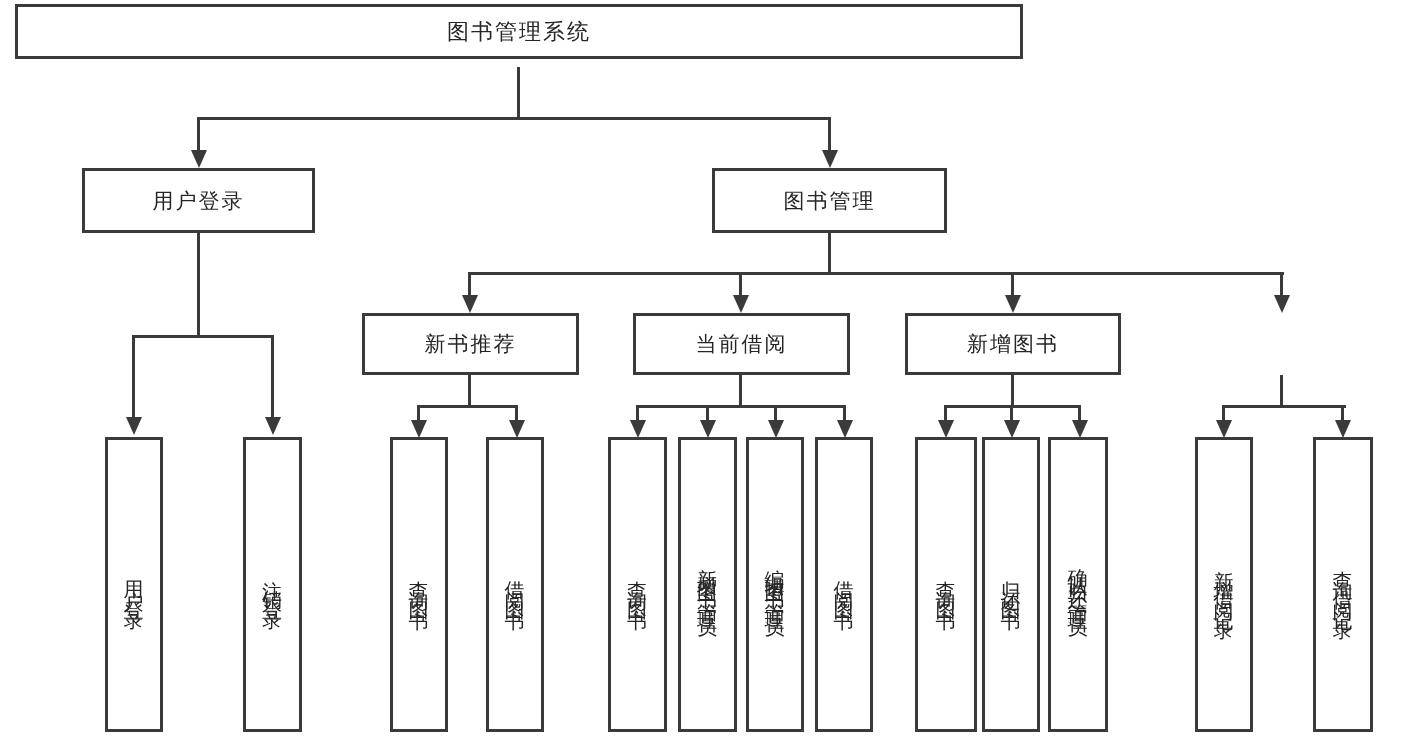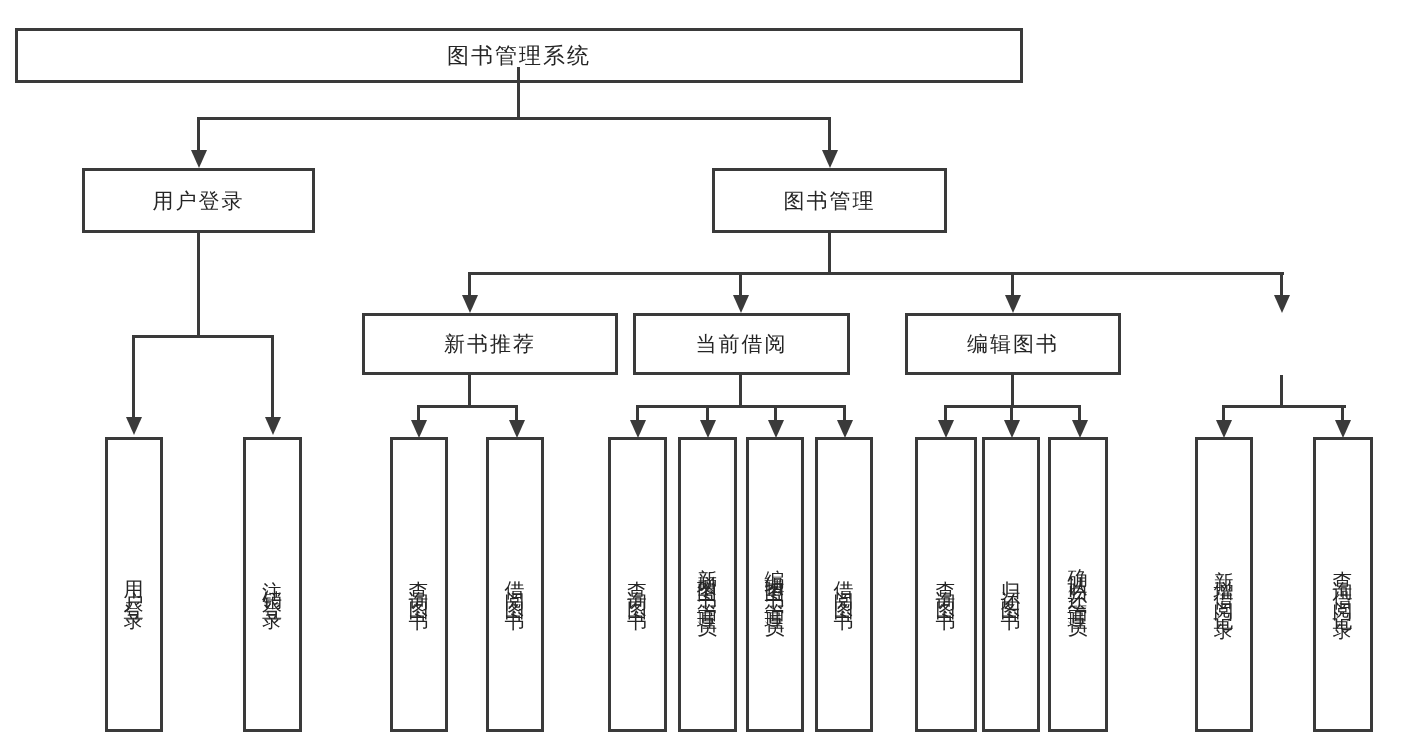--- a/index.html
+++ b/index.html
@@ -73,21 +73,21 @@
     color: #c9b7b7;
     letter-spacing: 1px;
     white-space: nowrap;
   }
 </style>
 </head>
 <body>
 
 <div class="canvas">
 
-  <div class="node root" style="left:15px; top:28px; width:1008px; height:55px;">
+  <div class="node root" style="left:15px; top:4px; width:1008px; height:55px;">
     <span>图书管理系统</span>
   </div>
 
   <div class="vline" style="left:517px; top:67px; height:50px;"></div>
   <div class="hline" style="left:197px; top:117px; width:634px;"></div>
   <div class="vline" style="left:197px; top:117px; height:33px;"></div>
   <div class="arrow" style="left:191px; top:150px;"></div>
   <div class="vline" style="left:828px; top:117px; height:33px;"></div>
   <div class="arrow" style="left:822px; top:150px;"></div>
 
@@ -109,28 +109,28 @@
   <div class="hline" style="left:468px; top:272px; width:816px;"></div>
   <div class="vline" style="left:468px; top:272px; height:23px;"></div>
   <div class="arrow" style="left:462px; top:295px;"></div>
   <div class="vline" style="left:739px; top:272px; height:23px;"></div>
   <div class="arrow" style="left:733px; top:295px;"></div>
   <div class="vline" style="left:1011px; top:272px; height:23px;"></div>
   <div class="arrow" style="left:1005px; top:295px;"></div>
   <div class="vline" style="left:1280px; top:272px; height:23px;"></div>
   <div class="arrow" style="left:1274px; top:295px;"></div>
 
-  <div class="node" style="left:362px; top:313px; width:256px; height:62px;">
+  <div class="node" style="left:362px; top:313px; width:217px; height:62px;">
     <span>新书推荐</span>
   </div>
   <div class="node" style="left:633px; top:313px; width:217px; height:62px;">
     <span>当前借阅</span>
   </div>
   <div class="node" style="left:905px; top:313px; width:216px; height:62px;">
-    <span>编辑图书</span>
+    <span>新增图书</span>
   </div>
 
   <div class="vline" style="left:468px; top:375px; height:30px;"></div>
   <div class="hline" style="left:417px; top:405px; width:101px;"></div>
   <div class="vline" style="left:417px; top:405px; height:15px;"></div>
   <div class="arrow" style="left:411px; top:420px;"></div>
   <div class="vline" style="left:515px; top:405px; height:15px;"></div>
   <div class="arrow" style="left:509px; top:420px;"></div>
 
   <div class="vline" style="left:739px; top:375px; height:30px;"></div>

